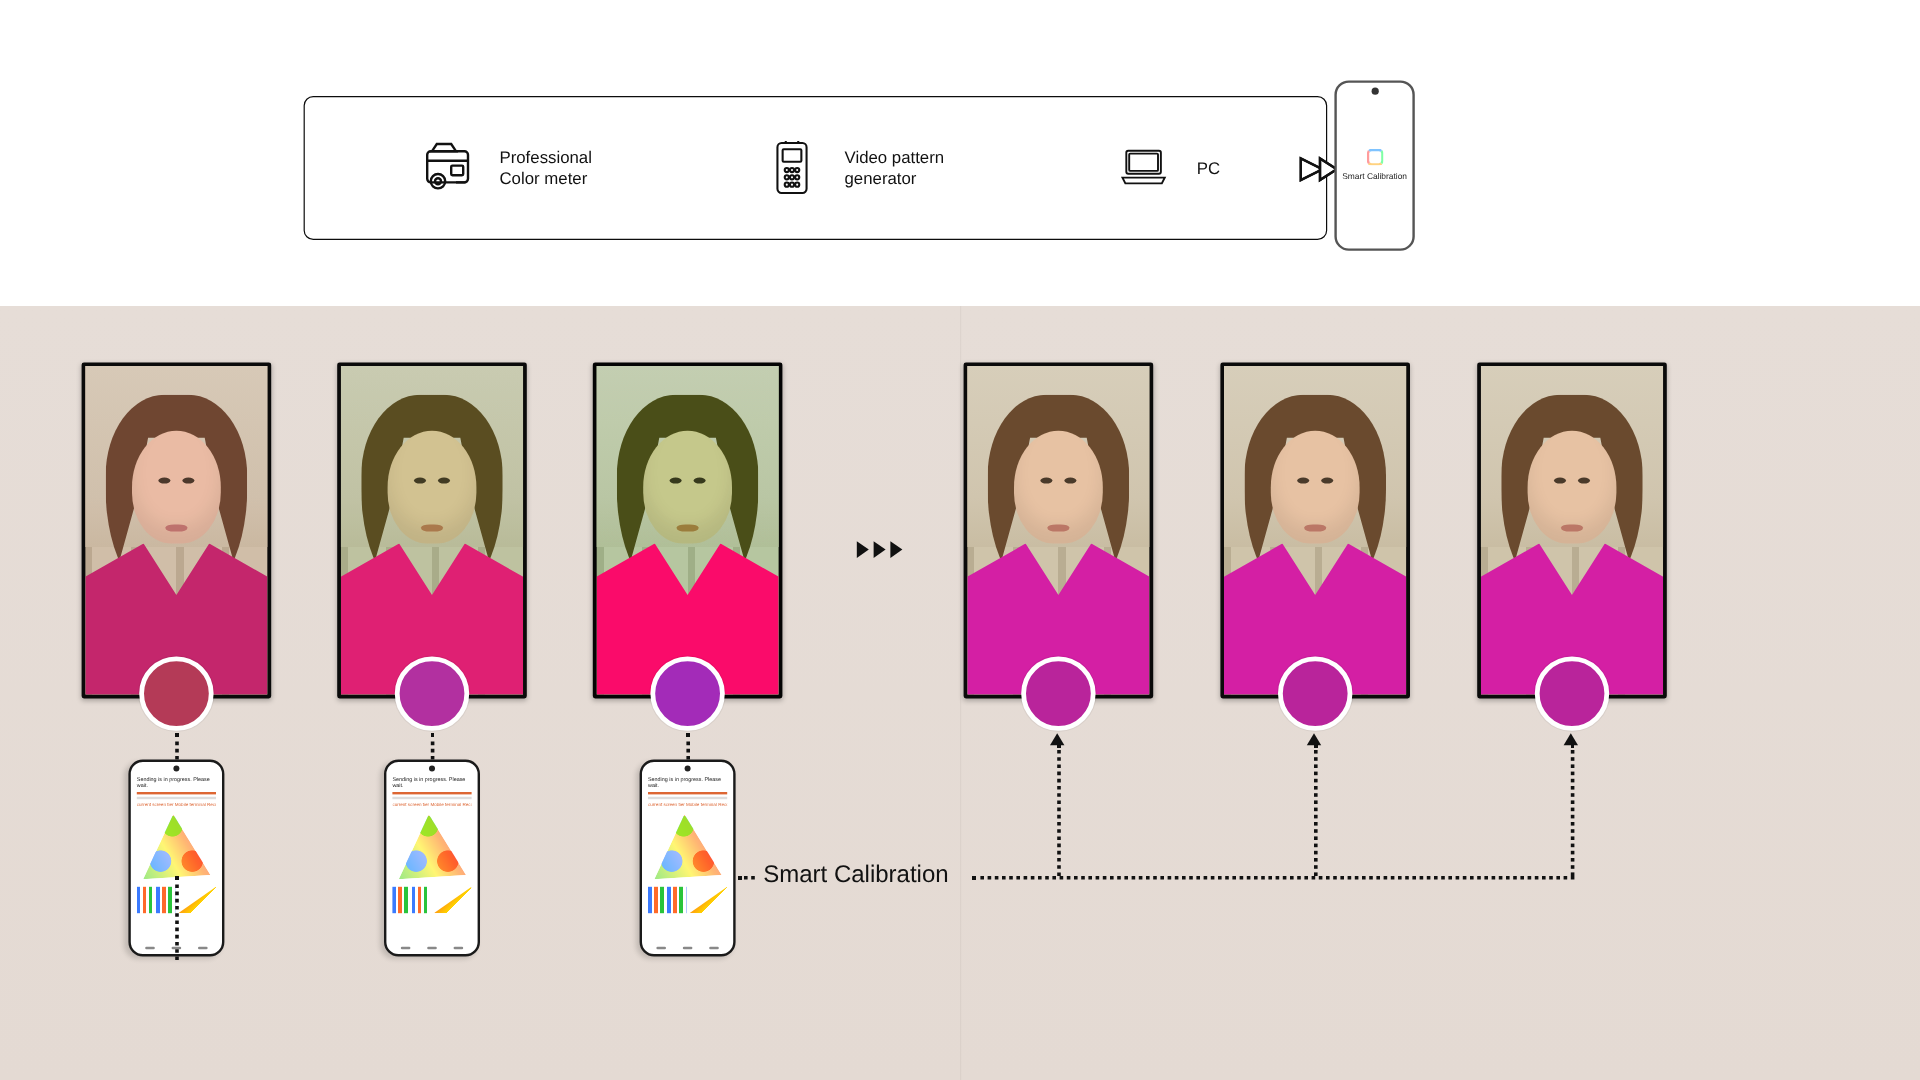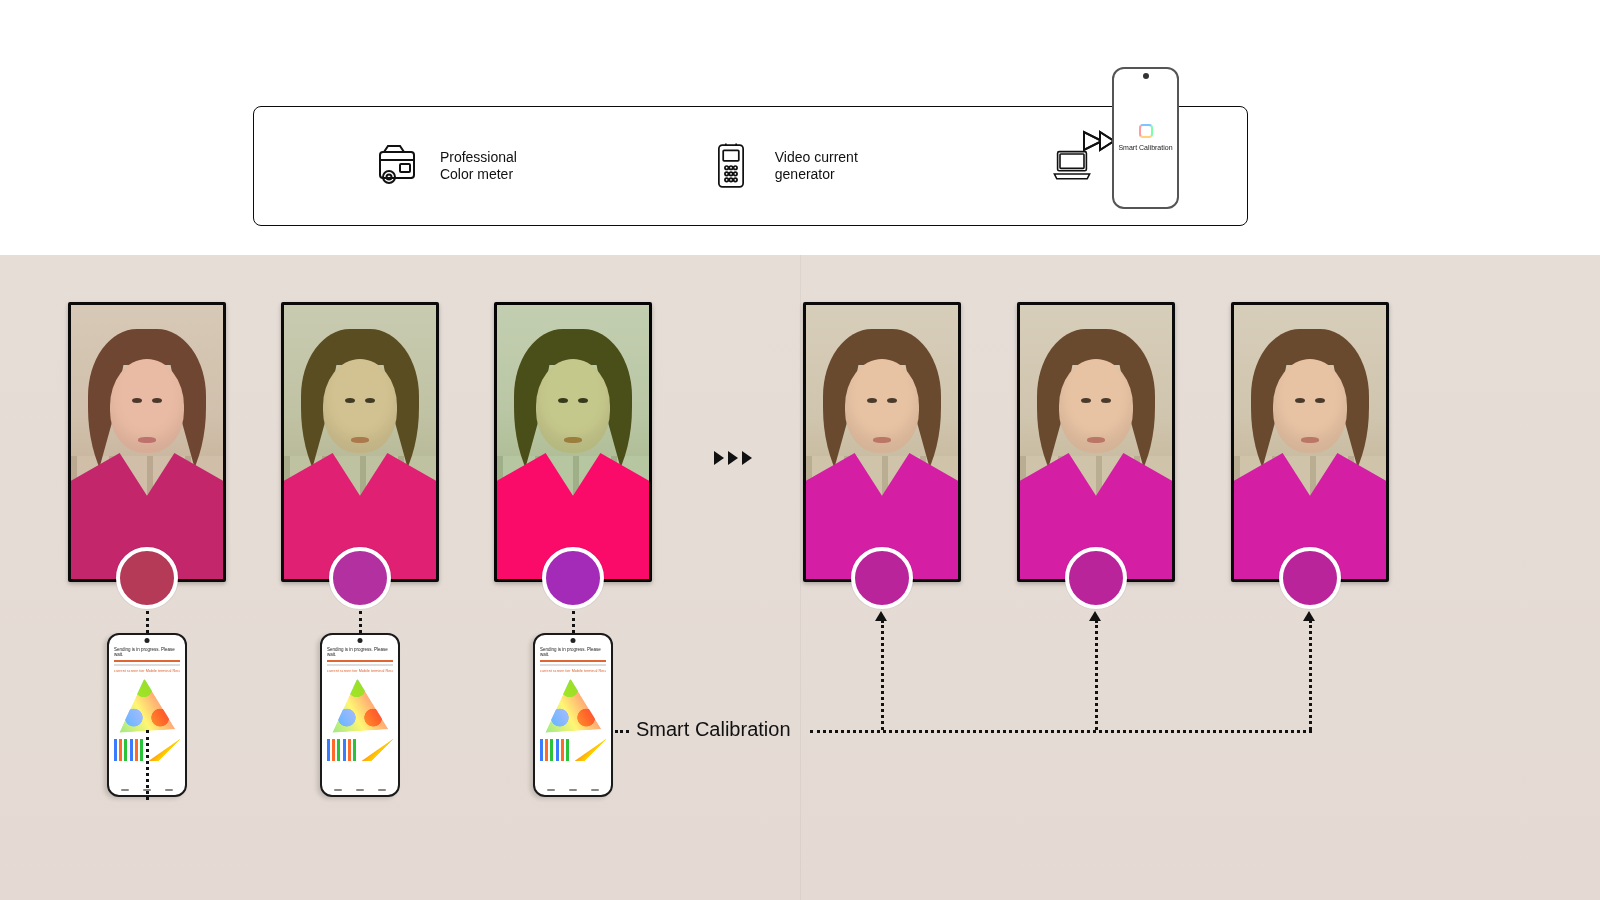--- a/index.html
+++ b/index.html
@@ -1,23 +1,23 @@
 <!DOCTYPE html>
 <html><head>
 <meta charset="utf-8">
 <style>
   * { box-sizing: border-box; margin: 0; padding: 0; }
   body { font-family: -apple-system, BlinkMacSystemFont, "Segoe UI", Arial, sans-serif; width: 1600px; height: 900px; background: #fff; overflow: hidden; }
 
   
   .top { position: relative; width: 100%; height: 255px; background: #fff; }
   .equip-box {
-    position: absolute; left: 253px; top: 80px; width: 995px; height: 120px;
+    position: absolute; left: 253px; top: 80px; width: 853px; height: 120px;
     border: 1px solid #0c0c0c; border-radius: 8px;
-    display: flex; align-items: center; justify-content: space-around; padding: 0 20px; margin-top: 26px;
+    display: flex; align-items: center; justify-content: space-around; padding: 0 20px;
   }
   .equip-item { display: flex; align-items: center; gap: 14px; }
   .equip-item .icon { width: 60px; height: 60px; display:flex; align-items:center; justify-content:center; }
   .equip-item .lbl { font-size: 14px; line-height: 1.2; color:#111; white-space: pre-line; }
 
   .big-arrow { position:absolute; left:1082px; top:128px; }
   .phone-top {
     position:absolute; left:1112px; top:67px; width:67px; height:142px;
     background:#fff; border:2px solid #555; border-radius:12px;
     display:flex; flex-direction:column; align-items:center; justify-content:center; gap:6px;
@@ -151,21 +151,21 @@
             <circle cx="35" cy="32" r="2"></circle>
           <circle cx="25" cy="39" r="2"></circle>
             <circle cx="30" cy="39" r="2"></circle>
             <circle cx="35" cy="39" r="2"></circle>
           <circle cx="25" cy="46" r="2"></circle>
             <circle cx="30" cy="46" r="2"></circle>
             <circle cx="35" cy="46" r="2"></circle>
           <path d="M24 4v2M36 4v2"></path>
         </svg>
       </span>
-      <span class="lbl">Video current
+      <span class="lbl">Video pattern
 generator</span>
     </div>
 
 
     <div class="equip-item">
       <span class="icon">
         <svg viewBox="0 0 60 60" width="60" height="48" fill="none" stroke="#111" stroke-width="2">
           <rect x="12" y="12" width="36" height="24" rx="2"></rect>
           <rect x="15" y="15" width="30" height="18" rx="1"></rect>
           <path d="M8 40h44l-3 6H11z"></path>

